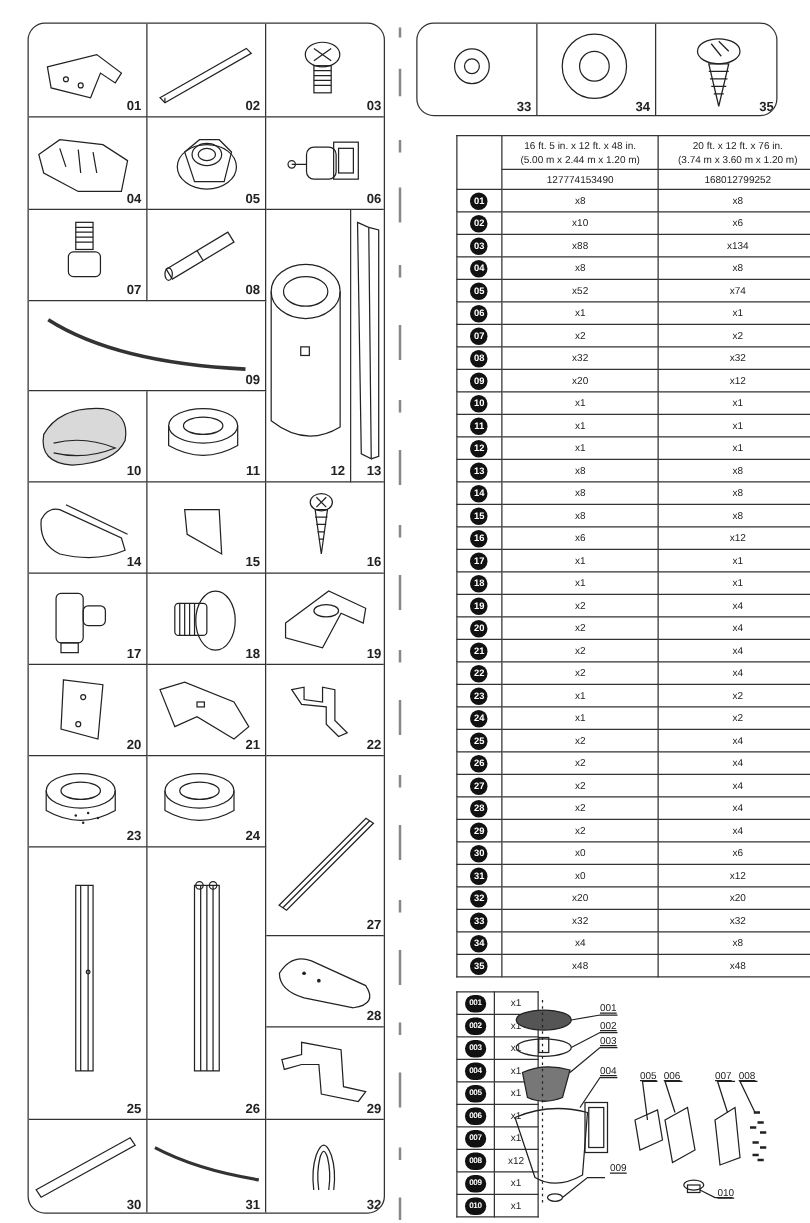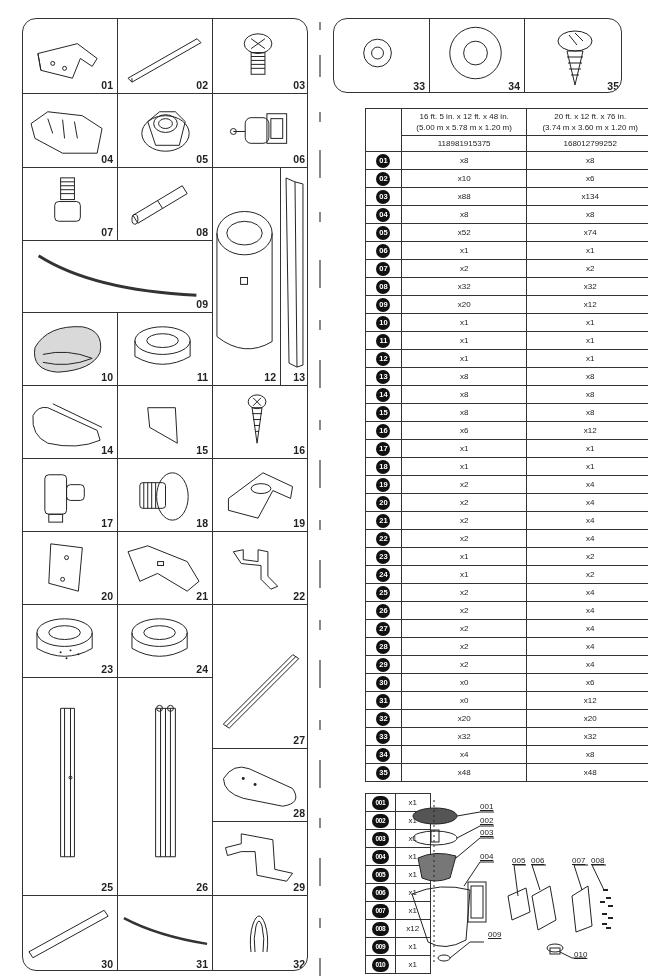--- a/index.html
+++ b/index.html
@@ -336,25 +336,25 @@
 
 <table class="qty" style="left:333px; top:108px; width:289px;">
   <colgroup>
       <col style="width:36px">
       <col style="width:126px">
       <col style="width:127px">
     </colgroup>
   <thead>
     <tr>
       <th rowspan="2"></th>
-      <th><span>16 ft. 5 in. x 12 ft. x 48 in.</span><br><span>(5.00 m x 5.78 m x 1.20 m)</span></th>
+      <th><span>16 ft. 5 in. x 12 ft. x 48 in.</span><br><span>(5.00 m x 2.44 m x 1.20 m)</span></th>
       <th><span>20 ft. x 12 ft. x 76 in.</span><br><span>(3.74 m x 3.60 m x 1.20 m)</span></th>
     </tr>
     <tr>
-      <th>118981915375</th>
+      <th>127774153490</th>
       <th>168012799252</th>
     </tr>
   </thead>
   <tbody id="qty-body">
       <tr>
         <td><span class="badge">01</span></td>
         <td>x8</td>
         <td>x8</td>
       </tr>
       <tr>

